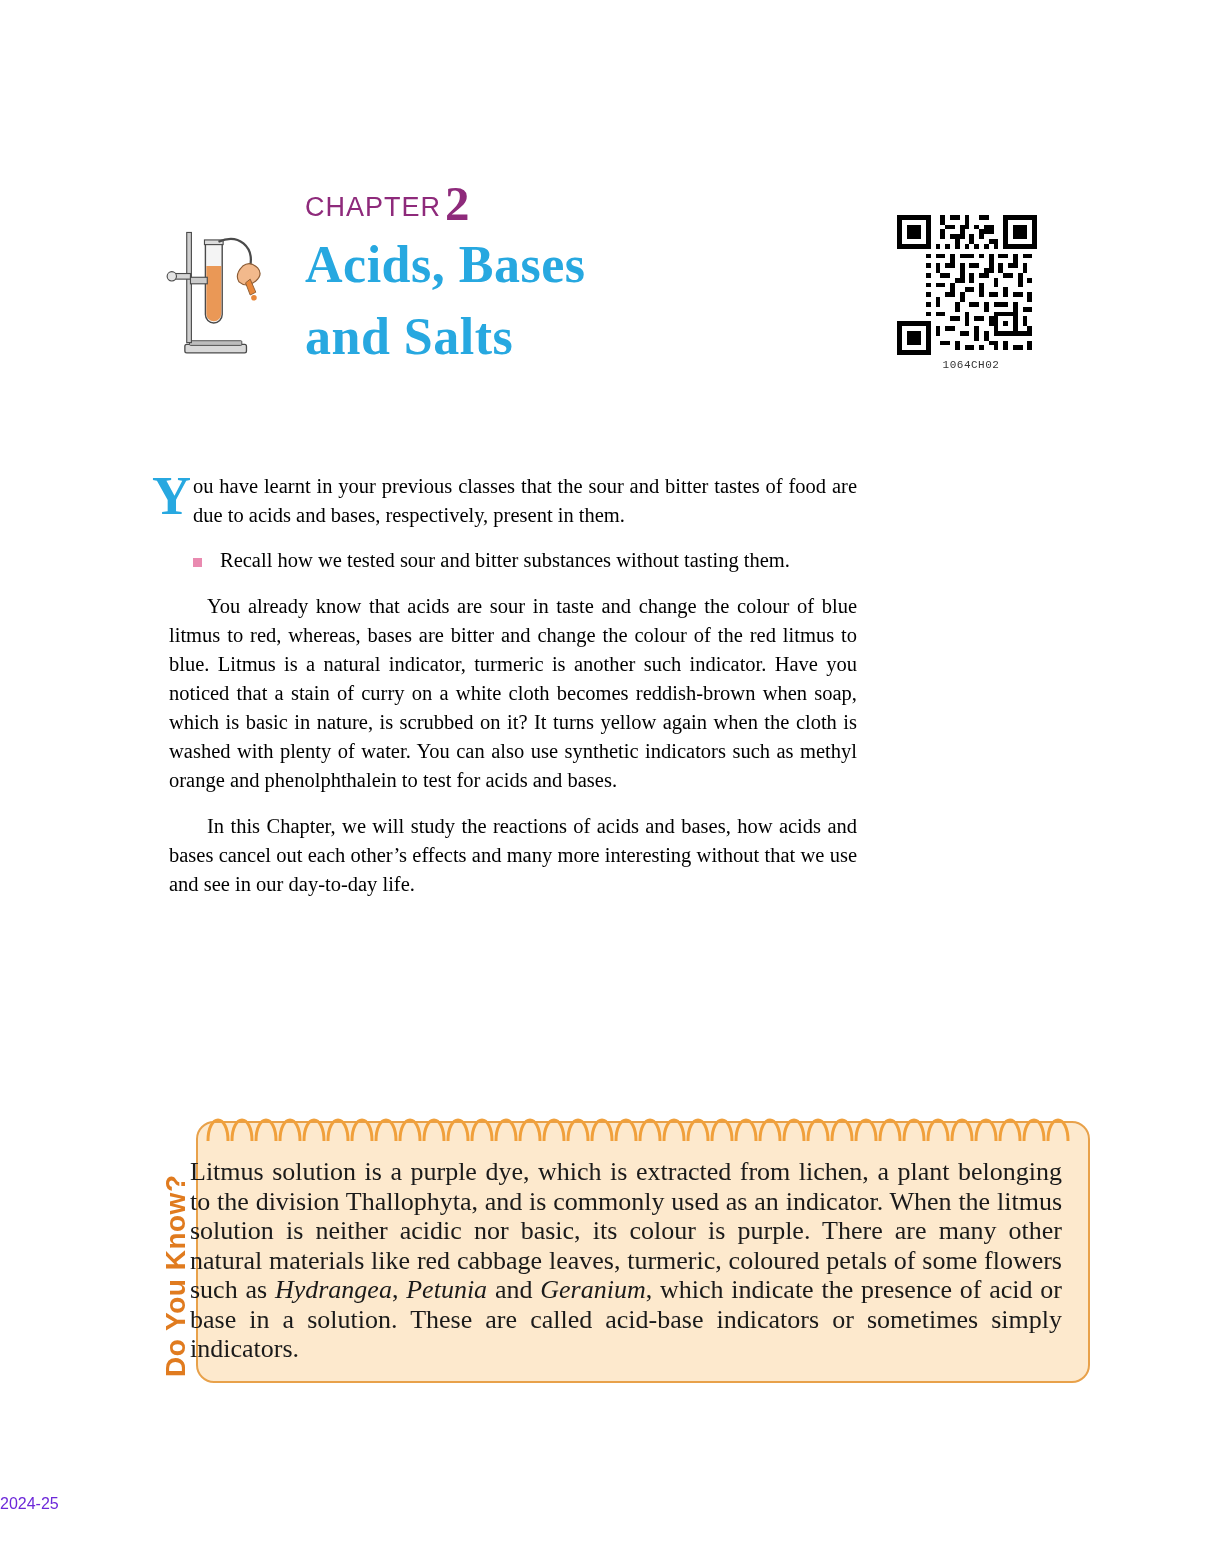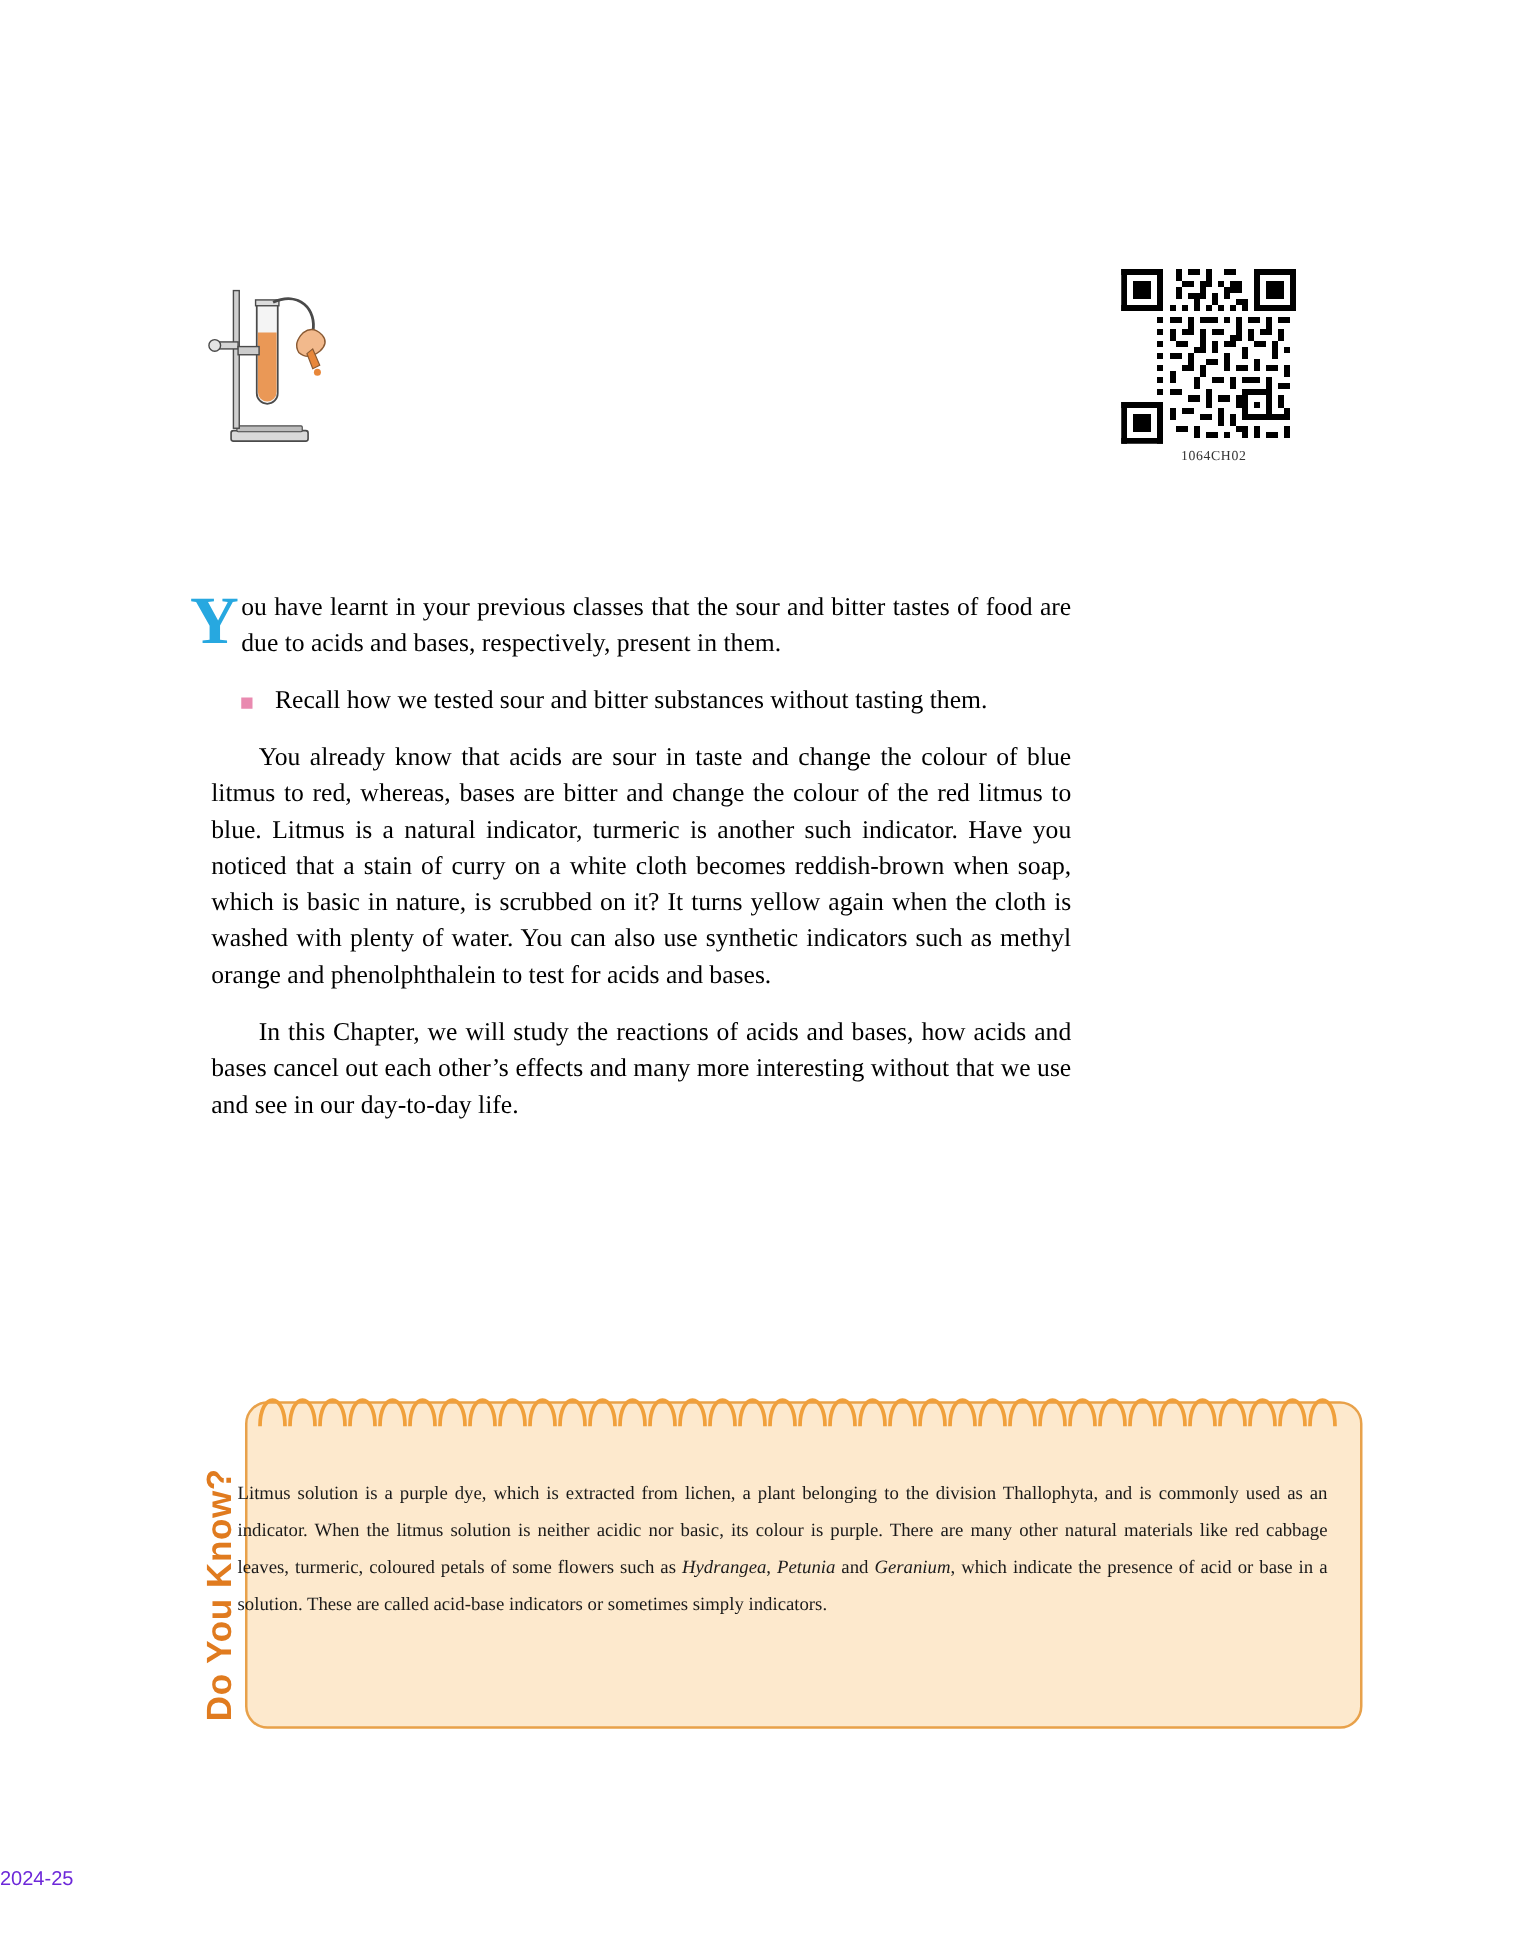--- a/index.html
+++ b/index.html
@@ -76,21 +76,21 @@
     top: 45px;
     width: 148px;
     text-align: center;
   }
   .qr-code {
     width: 140px;
     height: 140px;
     display: block;
   }
   .qr-label {
-    font-family: Liberation Serif, serif;
+    font-family: Liberation Mono, monospace;
     font-size: 11px;
     color: #333;
     letter-spacing: 0.5px;
     margin-top: 4px;
   }
 
   
   .content {
     position: absolute;
     top: 455px;
@@ -176,25 +176,24 @@
     bottom: 2px;
     background: #fde9cd;
     border: 2px solid #e8a14a;
     border-radius: 18px;
   }
   .dyk-text {
     position: absolute;
     left: 30px;
     right: 28px;
     top: 62px;
-    font-size: 15px;
+    font-size: 26px;
     line-height: 29.5px;
     text-align: justify;
     color: #1a1a1a;
-    margin-top: 24px;
   }
   .spiral {
     position: absolute;
     left: 42px;
     top: 0px;
     width: 880px;
     height: 58px;
   }
 
   .footer {
@@ -229,20 +228,28 @@
 
     <rect x="28" y="56" width="18" height="7" fill="#cccccc" stroke="#4a4a4a" stroke-width="1.2"></rect>
 
     <path d="M58 18 C 80 8, 96 24, 92 44" fill="none" stroke="#4a4a4a" stroke-width="2.4"></path>
 
     <path d="M84 44 q8 -6 16 2 q6 7 -2 14 q-10 8 -18 1 q-5 -8 4 -17 Z" fill="#f2b98c" stroke="#8a5a33" stroke-width="1.2"></path>
     <path d="M92 58 l6 14 l-6 3 l-5 -13 Z" fill="#e8873a" stroke="#8a5a33" stroke-width="1"></path>
     <circle cx="96" cy="78" r="3" fill="#e8873a"></circle>
   </svg>
 
+  <div class="chapter-block">
+    <div class="chapter-line">
+      <span class="chapter-word">CHAPTER</span>
+      <span class="chapter-number">2</span>
+    </div>
+    <div class="chapter-title">Acids, Bases</div>
+    <div class="chapter-title">and Salts</div>
+  </div>
 
   <div class="qr-wrap">
     <svg class="qr-code" viewBox="0 0 29 29" shape-rendering="crispEdges">
       <rect width="29" height="29" fill="#ffffff"></rect>
       <g fill="#000000">
 
         <rect x="0" y="0" width="7" height="1"></rect>
           <rect x="0" y="6" width="7" height="1"></rect>
         <rect x="0" y="0" width="1" height="7"></rect>
           <rect x="6" y="0" width="1" height="7"></rect>

